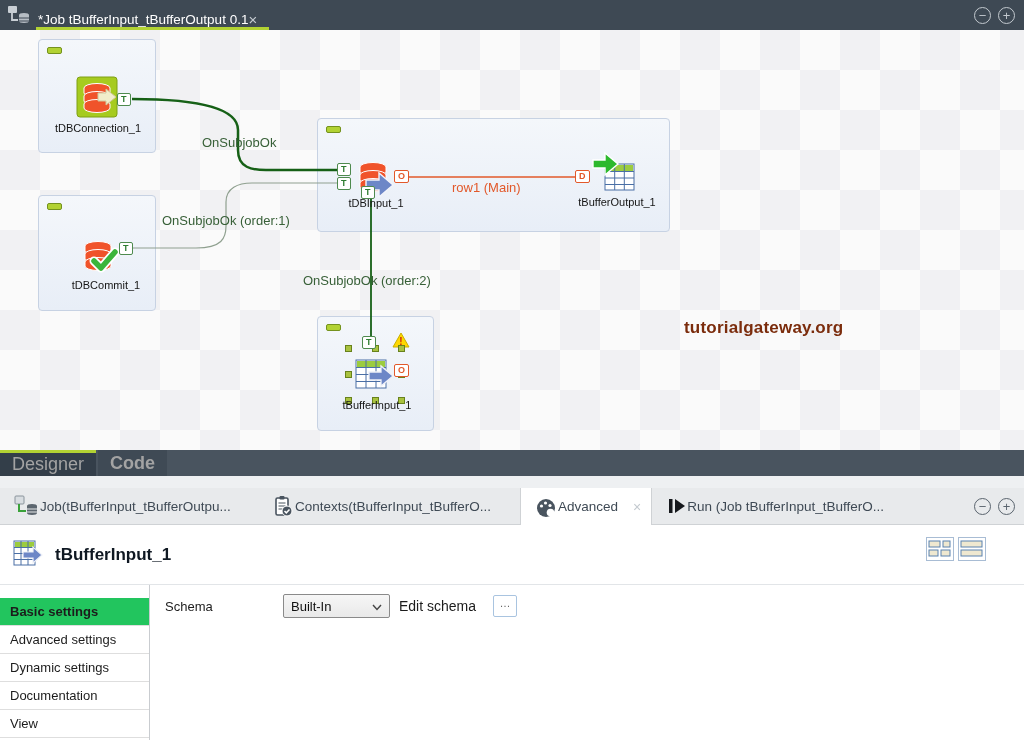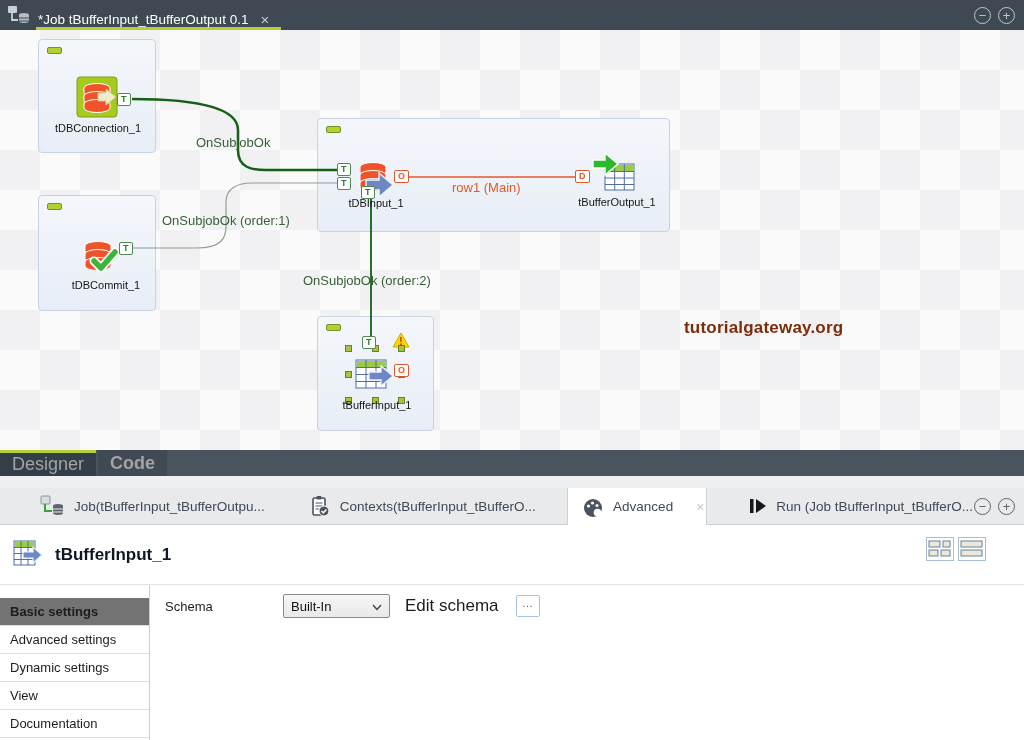--- a/index.html
+++ b/index.html
@@ -2,21 +2,21 @@
 <html><head>
 <meta charset="utf-8">
 <style>
   * { margin:0; padding:0; box-sizing:border-box; }
   html,body { width:1024px; height:740px; font-family:"Liberation Sans", sans-serif; background:#fff; overflow:hidden; }
   #app { width:1024px; height:740px; position:relative; overflow:hidden; }
 
   
   .topbar { height:30px; background:#3e4954; display:flex; align-items:stretch; }
   .topbar .appicon { display:flex; align-items:center; padding:0 6px 0 6px; }
-  .wintab { display:flex; align-items:center; gap:12px; padding:0 12px 0 2px; border-bottom:3px solid #b2d233; color:#fff; font-size:13.5px;margin-top:12px; }
+  .wintab { display:flex; align-items:center; padding:0 12px 0 2px; border-bottom:3px solid #b2d233; color:#fff; font-size:13.5px;margin-top:12px; }
   .wintab .close { color:#c6ccd2; font-size:15px; line-height:1; cursor:pointer; }
   .win-controls { margin-left:auto; display:flex; align-items:center; gap:7px; padding-right:9px; }
   .circle-btn { width:17px; height:17px; border:1.6px solid #c3c9cf; border-radius:50%; color:#c3c9cf; font-size:13px; line-height:13px; display:flex; align-items:center; justify-content:center; cursor:pointer; }
 
   
   .canvas { position:relative; height:420px; background-color:#fafafa;
     background-image:
       linear-gradient(45deg,#f1f1f3 25%,transparent 25%,transparent 75%,#f1f1f3 75%),
       linear-gradient(45deg,#f1f1f3 25%,transparent 25%,transparent 75%,#f1f1f3 75%);
     background-size:80px 80px; background-position:0 0,40px 40px; overflow:hidden; }
@@ -45,63 +45,63 @@
   #pt-dbconn   { left:117px; top:63px;  }
   #pt-dbcommit { left:119px; top:212px; }
   #pt-dbin1    { left:337px; top:133px; }
   #pt-dbin2    { left:337px; top:147px; }
   #pt-dbin-b   { left:361px; top:156px; }
   #po-dbin     { left:394px; top:140px; }
   #pd-bufout   { left:575px; top:140px; }
   #pt-bufin    { left:362px; top:306px; }
   #po-bufin    { left:394px; top:334px; border-width:1.5px; }
   .conn-label { position:absolute; font-size:13px; color:#386038; white-space:nowrap; }
-  #cl-onsubjobok  { left:196px; top:105px; }
+  #cl-onsubjobok  { left:202px; top:105px; }
   #cl-order1      { left:162px; top:183px; }
   #cl-order2      { left:303px; top:243px; }
   #cl-row1        { left:452px; top:150px; color:#e2582a; }
   .watermark { position:absolute; left:684px; top:288px; font-size:17px; font-weight:bold; color:#7b2c0c; letter-spacing:.2px; }
   .handle { position:absolute; width:7px; height:7px; background:#a9c23f; border:1px solid #68821c; cursor:move; }
   .warning { position:absolute; left:392px; top:302px; }
 
   
   .viewbar { height:26px; background:#49545f; display:flex; align-items:stretch; }
   .vtab { padding:0 12px; display:flex; align-items:center; font-size:18px; color:#a3a3a3; cursor:pointer; }
   .vtab.active { background:#333e49; border-top:3px solid #b2d233; }
   .vtab.code { background:#3f4a55; margin-left:2px;font-weight:bold; }
   .gapstrip { height:12px; background:#eef0f2; }
 
   
   .bottombar { height:37px; background:#e8eaec; display:flex; align-items:stretch; border-bottom:1px solid #cfd2d5; }
-  .btab { display:flex; align-items:center; gap:9px; padding:0 14px; font-size:13.5px; color:#3f4a55; cursor:pointer; white-space:nowrap; overflow:hidden;margin-left:26px; }
+  .btab { display:flex; align-items:center; gap:1px; padding:0 14px; font-size:13.5px; color:#3f4a55; cursor:pointer; white-space:nowrap; overflow:hidden; }
   .btab .ticon { flex:0 0 auto; display:flex; }
   #btab-job { width:258px; }
   #btab-contexts { width:262px; }
   #btab-component { background:#fff; border-left:1px solid #cfd2d5; border-right:1px solid #cfd2d5; margin-bottom:-1px; padding-right:10px; }
   #btab-component .tclose { color:#c3c9cf; font-size:14px; margin-left:14px; }
   #btab-run { width:256px; }
   .bspacer { flex:1; }
   .b-controls { display:flex; align-items:center; gap:7px; padding-right:9px; }
   .circle-btn.dark { border-color:#5a646e; color:#5a646e; }
 
   
   .panel { background:#fff; height:215px; }
   .panel-header { height:60px; display:flex; align-items:center; padding-left:13px; border-bottom:1px solid #e2e5e8; position:relative; }
   .panel-title { font-size:17px; font-weight:bold; color:#0f1822; margin-left:10px; }
   .layout-icons { position:absolute; right:38px; top:12px; display:flex; gap:4px; }
   .lay-box { width:28px; height:24px; border:1px solid #a8bcd4; background:#fff; display:flex; align-items:center; justify-content:center; cursor:pointer; }
   .panel-body { display:flex; height:155px; }
   .sidemenu { width:150px; border-right:1px solid #c9ccd0; padding-top:13px; }
   .menu-item { height:28px; display:flex; align-items:center; padding-left:10px; font-size:13px; color:#1c1c1c; border-bottom:1px solid #dedede; cursor:pointer; }
-  .menu-item.selected { background:#737373; font-weight:bold; }
+  .menu-item.selected { background:#22c55e; font-weight:bold; }
   .content { flex:1; padding:6px 0 0 15px; }
   .schema-row { display:flex; align-items:center; height:30px; }
   .schema-label { font-size:13px; color:#1c1c1c; width:118px; }
   .dropdown { width:107px; height:24px; border:1px solid #8a8a8a; border-radius:2px; background:linear-gradient(#f6f6f6,#e9e9e9); display:flex; align-items:center; justify-content:space-between; padding:8px 7px; font-size:13px; color:#111; cursor:pointer; }
-  .edit-schema { margin-left:15px; font-size:17px; color:#1c1c1c; }
+  .edit-schema { margin-left:9px; font-size:14px; color:#1c1c1c; }
   .more-btn { margin-left:17px; width:24px; height:22px; border:1px solid #a9c4e0; border-radius:2px; background:#fff; color:#666; font-size:11px; line-height:10px; display:flex; align-items:flex-start; justify-content:center; padding-top:2px; cursor:pointer; }
 </style>
 </head>
 <body>
 
 <div id="app">
 
   <div class="topbar">
     <span class="appicon">
       <svg width="24" height="22" viewBox="0 0 24 22">
@@ -320,22 +320,22 @@
             <rect x="1" y="11" width="21" height="6" fill="#efe8d0" stroke="#5a82b0"></rect>
           </svg>
         </span>
       </span>
     </div>
     <div class="panel-body">
       <div class="sidemenu">
         <div class="menu-item selected">Basic settings</div>
         <div class="menu-item">Advanced settings</div>
         <div class="menu-item">Dynamic settings</div>
+        <div class="menu-item">Documentation</div>
         <div class="menu-item">View</div>
-        <div class="menu-item">Documentation</div>
       </div>
       <div class="content">
         <div class="schema-row">
           <span class="schema-label">Schema</span>
           <span class="dropdown">
             <span>Built-In</span>
             <span>
               <svg width="10" height="7" viewBox="0 0 10 7">
                   <path d="M1 1 L5 5.5 L9 1" stroke="#444" stroke-width="1.4" fill="none"></path>
                 </svg>

